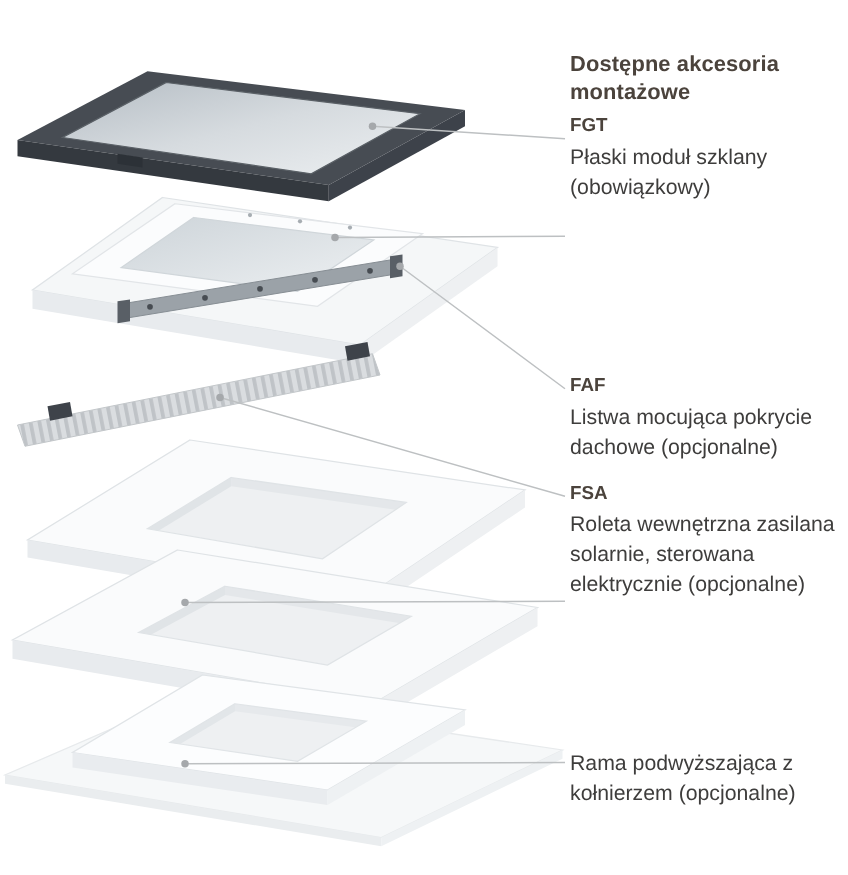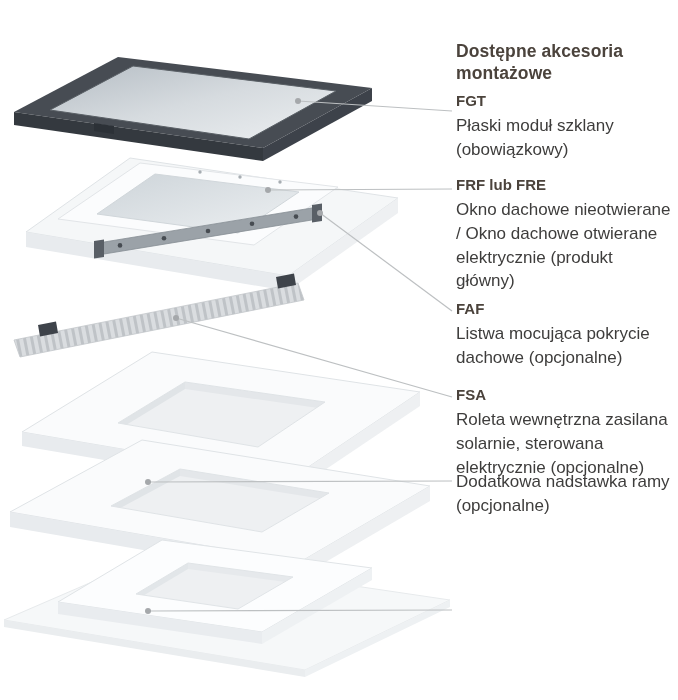--- a/index.html
+++ b/index.html
@@ -139,35 +139,31 @@
     </g>
   </svg>
 
   <h1 class="page-title">Dostępne akcesoria montażowe</h1>
 
   <div class="label-block t-fgt">
     <div class="label-code">FGT</div>
     <div class="label-desc">Płaski moduł szklany (obowiązkowy)</div>
   </div>
 
-  <div class="label-block t-frf">
-    <div class="label-code">FRF lub FRE</div>
-    <div class="label-desc">Okno dachowe nieotwierane / Okno dachowe otwierane elektrycznie (produkt główny)</div>
-  </div>
 
   <div class="label-block t-fsa">
     <div class="label-code">FSA</div>
     <div class="label-desc">Roleta wewnętrzna zasilana solarnie, sterowana elektrycznie (opcjonalne)</div>
   </div>
 
   <div class="label-block t-faf">
     <div class="label-code">FAF</div>
     <div class="label-desc">Listwa mocująca pokrycie dachowe (opcjonalne)</div>
   </div>
 
   <div class="label-block t-frc">
-    <div class="label-desc">Dodatkowa nadstawka ramy (opcjonalne)</div>
   </div>
 
   <div class="label-block t-frcf">
+    <div class="label-desc">Rama podwyższająca z kołnierzem (opcjonalne)</div>
   </div>
 
 </div>
 
 </body></html>

